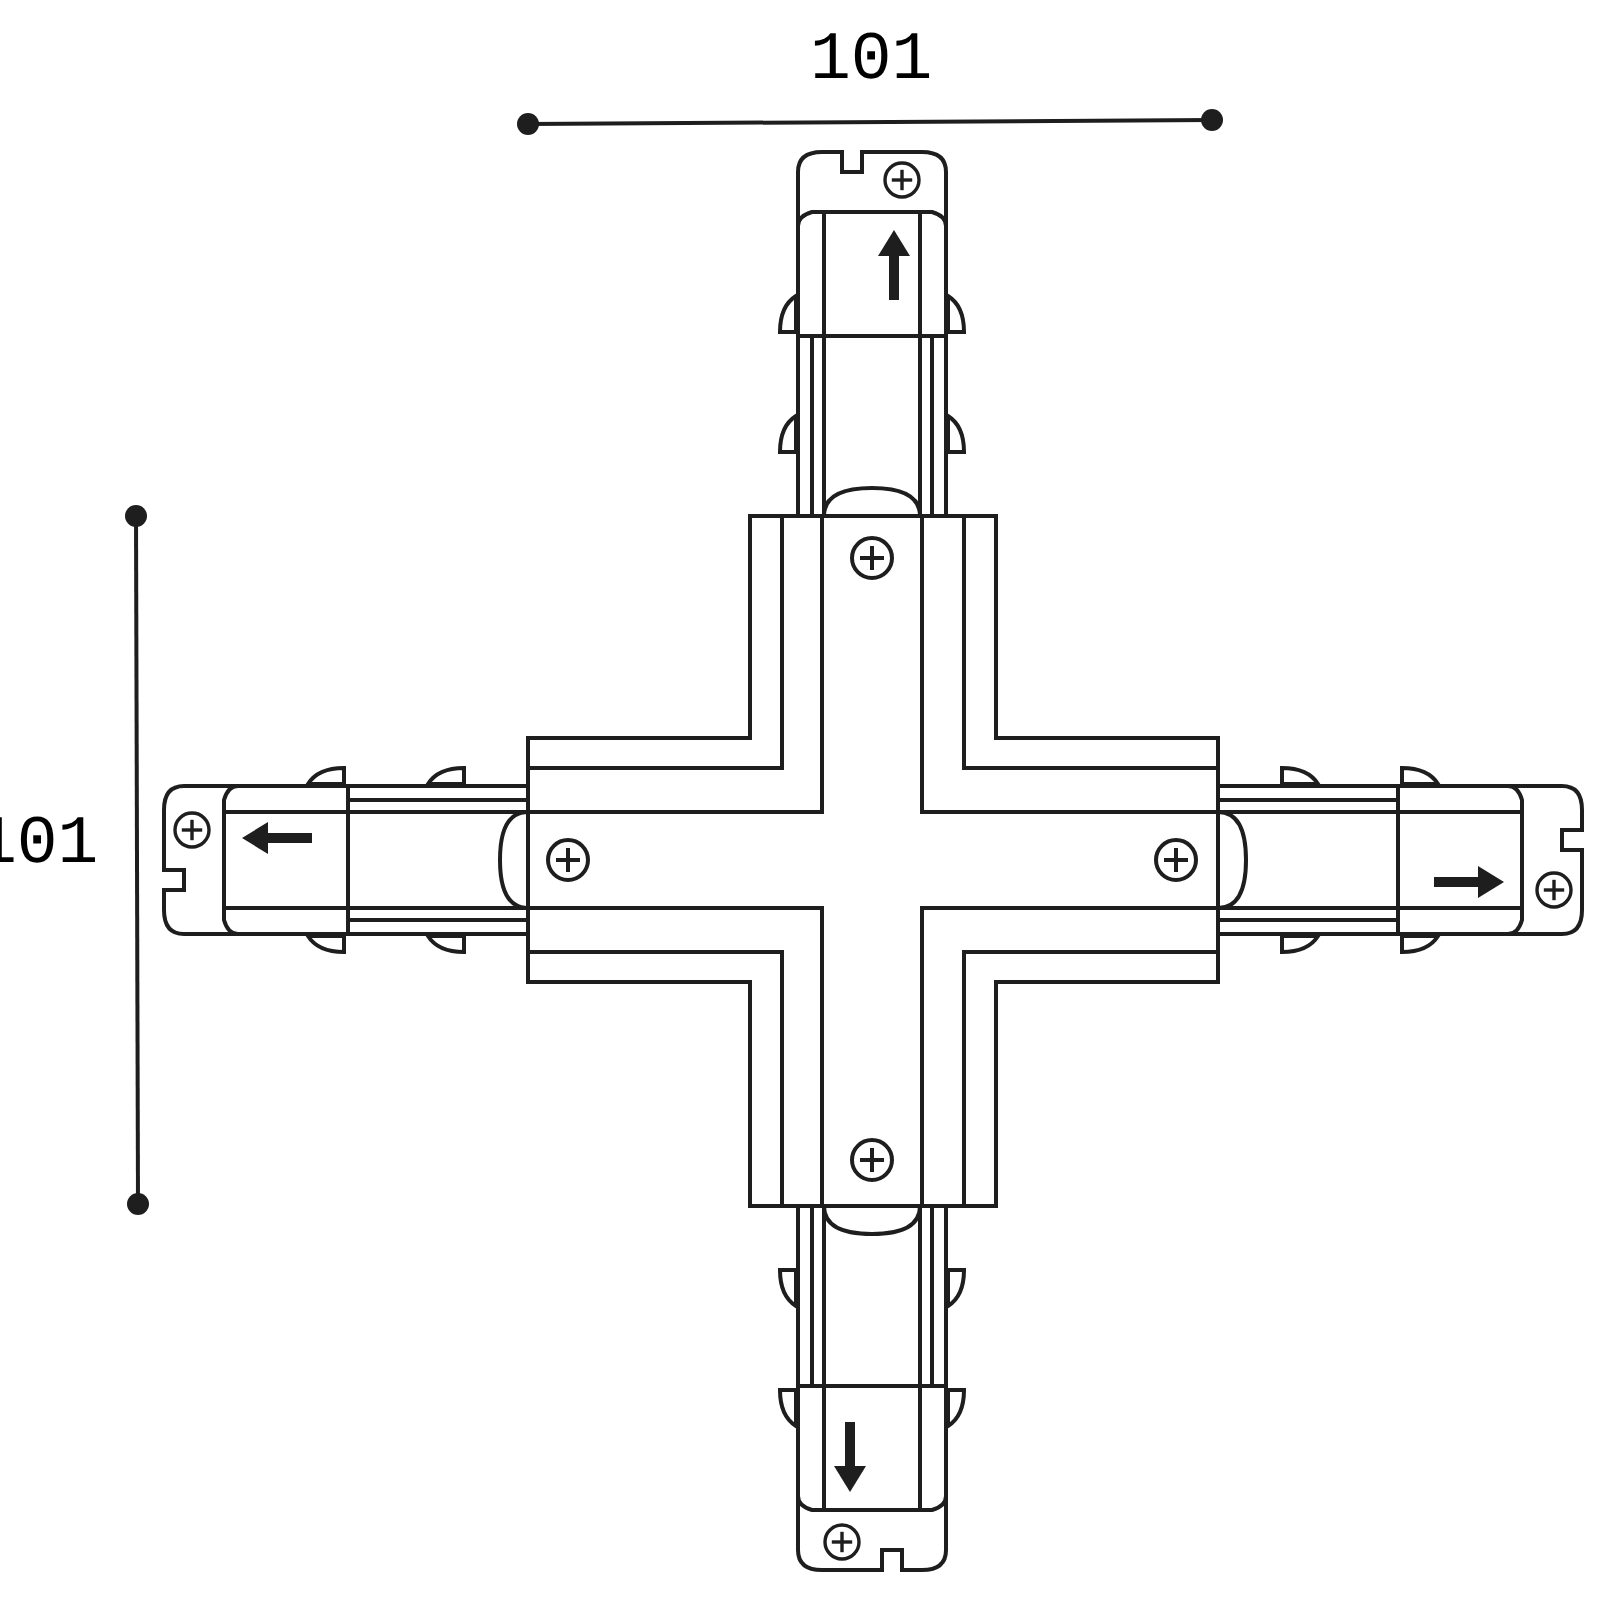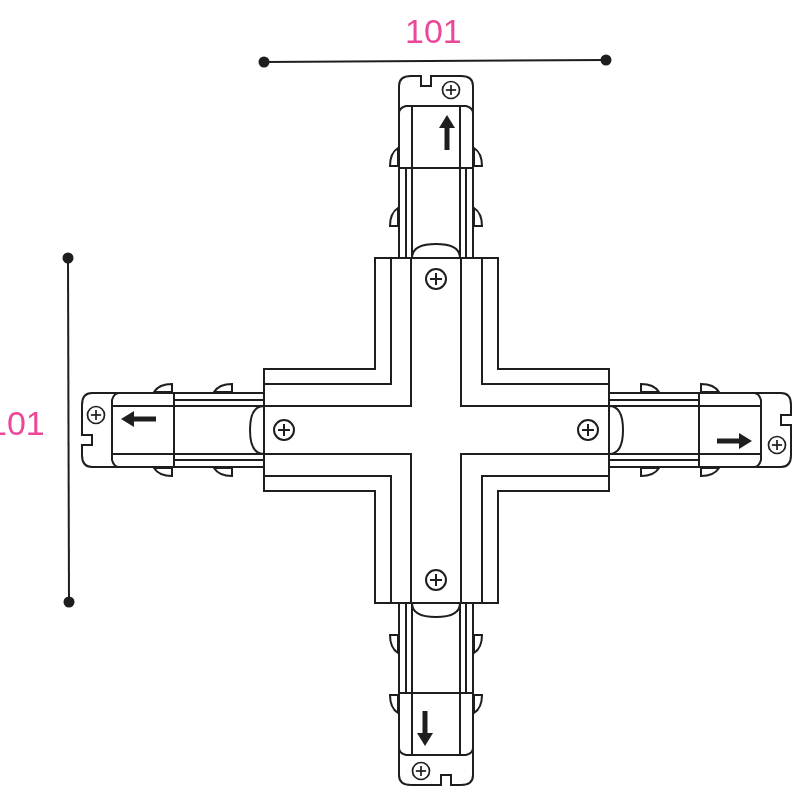--- a/index.html
+++ b/index.html
@@ -1,18 +1,18 @@
 <!DOCTYPE html>
 <html><head>
 <meta charset="utf-8">
 <style>
   html, body { margin: 0; padding: 0; background: #ffffff; }
   #canvas { position: relative; width: 800px; height: 800px; overflow: hidden; background: #ffffff; }
   svg { position: absolute; left: 0; top: 0; }
-  .dim-label { position: absolute; font-family: Liberation Sans, sans-serif; font-size: 34px; color: #ec4899; line-height: 1; }
+  .dim-label { position: absolute; font-family: Liberation Mono, monospace; font-size: 34px; color: #000000; line-height: 1; }
   #dim-top-label { left: 405px; top: 14px; }
   #dim-left-label { left: -12px; top: 406px; }
   .ln { fill: none; stroke: #1e1e1e; stroke-width: 2; }
   .fillw { fill: #ffffff; stroke: #1e1e1e; stroke-width: 2; }
 </style>
 </head>
 <body>
 
 <div id="canvas">
 

